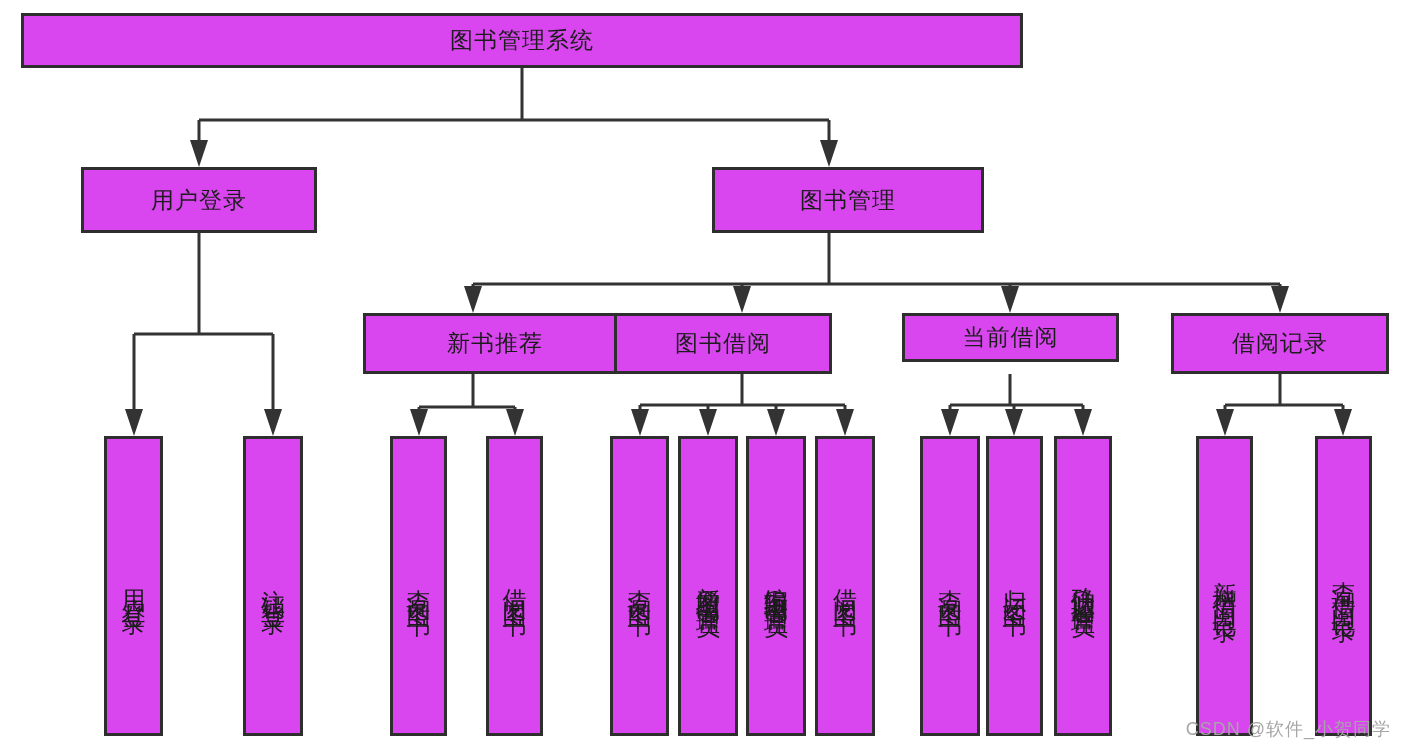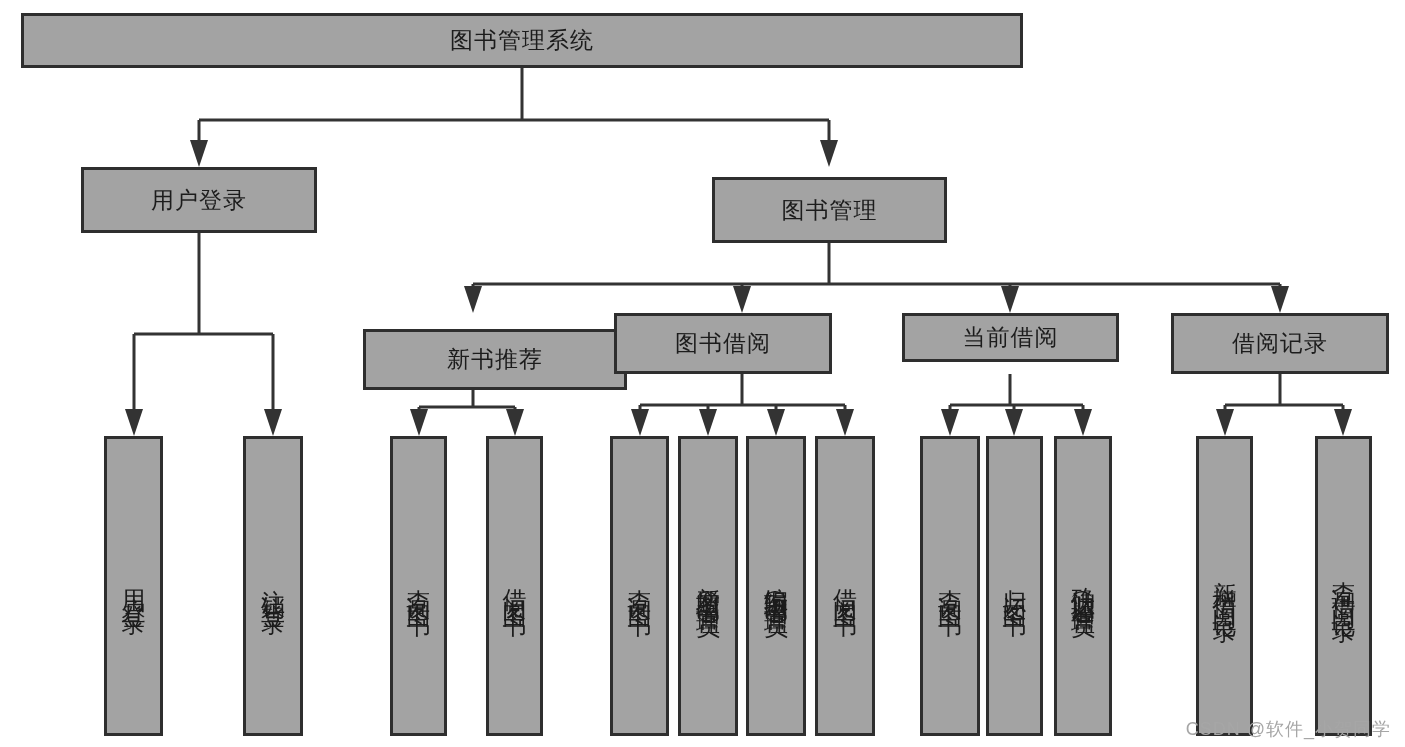--- a/index.html
+++ b/index.html
@@ -8,21 +8,21 @@
     width:1405px;height:747px;
     background:#ffffff;
     font-family:"Liberation Sans", sans-serif;
     overflow:hidden;
   }
   .connectors{position:absolute;left:0;top:0;pointer-events:none;}
   .box{
     position:absolute;
     box-sizing:border-box;
     border:3px solid #2e2e2e;
-    background:#a3a3a3;
+    background:#d946ef;
     display:flex;
     align-items:center;
     justify-content:center;
     color:#1c1c1c;
   }
   .hlabel{
     font-size:23px;
     letter-spacing:1px;
     white-space:nowrap;
   }
@@ -92,25 +92,25 @@
     </g>
   </svg>
 
   <div class="box" style="left:21px;top:13px;width:1002px;height:55px">
     <span class="hlabel">图书管理系统</span>
   </div>
 
   <div class="box" style="left:81px;top:167px;width:236px;height:66px">
     <span class="hlabel">用户登录</span>
   </div>
-  <div class="box" style="left:712px;top:177px;width:235px;height:66px">
+  <div class="box" style="left:712px;top:167px;width:272px;height:66px">
     <span class="hlabel">图书管理</span>
   </div>
 
-  <div class="box" style="left:363px;top:329px;width:264px;height:61px">
+  <div class="box" style="left:363px;top:313px;width:264px;height:61px">
     <span class="hlabel">新书推荐</span>
   </div>
   <div class="box" style="left:614px;top:313px;width:218px;height:61px">
     <span class="hlabel">图书借阅</span>
   </div>
   <div class="box" style="left:902px;top:313px;width:217px;height:49px">
     <span class="hlabel">当前借阅</span>
   </div>
   <div class="box" style="left:1171px;top:313px;width:218px;height:61px">
     <span class="hlabel">借阅记录</span>

